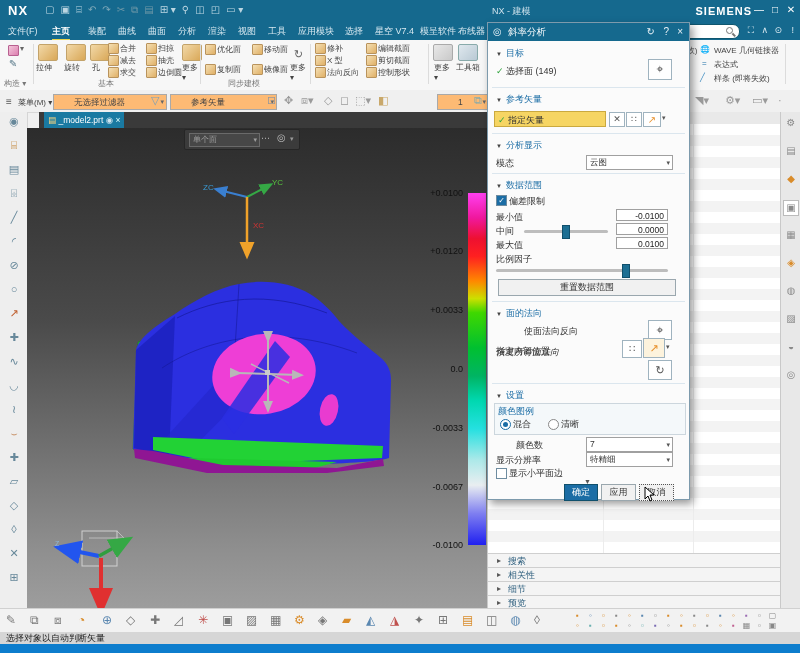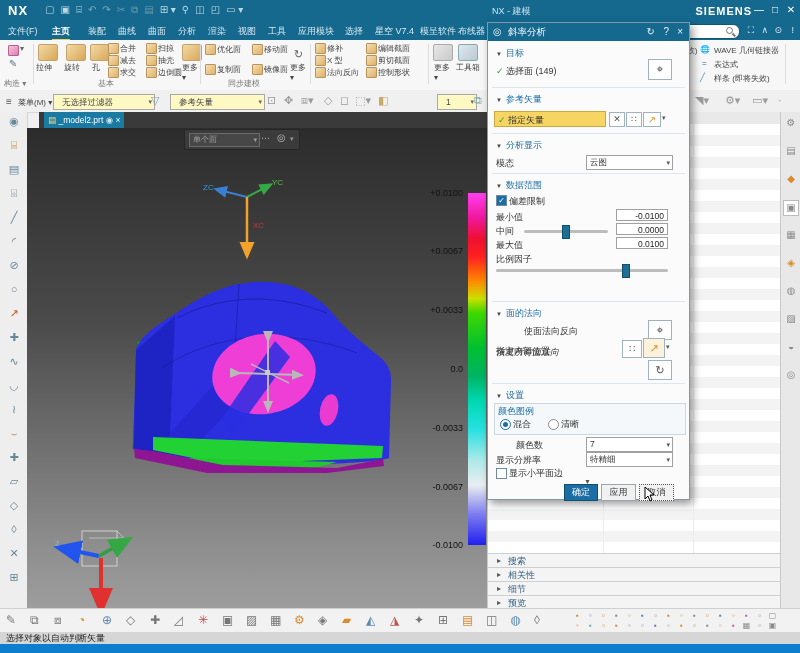--- a/index.html
+++ b/index.html
@@ -22,21 +22,21 @@
   .mri{position:absolute;top:3px;color:#d7e8f0;font-size:9px;}
   
   #ribbon{position:absolute;left:0;top:40px;width:800px;height:50px;background:#f7f7f7;border-bottom:1px solid #d5d5d5;}
   .rsep{position:absolute;top:4px;height:40px;width:1px;background:#dcdcdc;}
   .glabel{position:absolute;top:38px;font-size:8px;color:#777;white-space:nowrap;}
   .bigic{position:absolute;width:18px;height:15px;border:1px solid #c3a36a;background:linear-gradient(135deg,#f2d9a8,#d9a757);border-radius:2px;}
   .smic{position:absolute;width:9px;height:9px;border:1px solid #b9935c;background:linear-gradient(135deg,#f4dfb4,#e0b066);border-radius:1px;}
   .rlab{position:absolute;font-size:8px;color:#444;white-space:nowrap;}
   
   #toolbar2{position:absolute;left:0;top:90px;width:800px;height:22px;background:#f0f0f0;border-bottom:1px solid #d8d8d8;}
-  .combo{position:absolute;height:14px;background:#fef9c3;border:1px solid #a9a9a9;font-size:8.5px;color:#444;line-height:14px;padding-left:8px;}
+  .combo{position:absolute;height:14px;background:#fdba74;border:1px solid #a9a9a9;font-size:8.5px;color:#444;line-height:14px;padding-left:20px;}
   .combo .arr{position:absolute;right:2px;top:0;color:#666;font-size:7px;}
   .t2i{position:absolute;top:4px;font-size:11px;color:#9a9a9a;}
   
   #leftbar{position:absolute;left:0;top:112px;width:27px;height:496px;background:#eeeeee;border-right:1px solid #d5d5d5;}
   .lbi{position:absolute;left:6px;width:16px;text-align:center;font-size:11px;color:#67889a;}
   
   #tabbar{position:absolute;left:27px;top:112px;width:460px;height:16px;background:#3a3a3a;margin-left:12px;}
   #tab{position:absolute;left:5px;top:0;height:16px;background:#1a7aa2;color:#fff;font-size:8.5px;line-height:16px;padding:0 4px;}
   #viewport{position:absolute;left:27px;top:128px;width:468px;height:480px;background:linear-gradient(180deg,#2c2c2c 0%,#4a4a4a 40%,#8f8f8f 88%,#9d9d9d 100%);}
   #floatbar{position:absolute;left:157px;top:1px;width:114px;height:19px;background:#3b3b3b;border:1px solid #262626;border-radius:2px;}
@@ -315,21 +315,21 @@
         <line x1="90" y1="403" x2="97" y2="410" stroke="#d0d0d0" stroke-width="0.7"></line>
         <line x1="72" y1="428" x2="38" y2="421" stroke="#2255ee" stroke-width="4" marker-end="url(#mB2)"></line>
         <line x1="72" y1="428" x2="97" y2="414" stroke="#2f9e3f" stroke-width="3.5" marker-end="url(#mGr)"></line>
         <line x1="74" y1="430" x2="74" y2="476" stroke="#e03030" stroke-width="4" marker-end="url(#mRe)"></line>
         <text x="28" y="418" fill="#8fb8d8" font-size="7">Z</text>
       </g>
     </svg>
 
     <div id="colorbar"></div>
     <span class="cbl" style="left:384px;top:60px;">+0.0100</span>
-    <span class="cbl" style="left:384px;top:118px;">+0.0067</span>
+    <span class="cbl" style="left:384px;top:118px;">+0.0120</span>
     <span class="cbl" style="left:384px;top:177px;">+0.0033</span>
     <span class="cbl" style="left:384px;top:236px;">0.0</span>
     <span class="cbl" style="left:384px;top:295px;">-0.0033</span>
     <span class="cbl" style="left:384px;top:354px;">-0.0067</span>
     <span class="cbl" style="left:384px;top:412px;">-0.0100</span>
   </div>
 
   <div id="navigator">
     <div id="navhead"></div>
     <div id="navrows">
@@ -391,20 +391,21 @@
     <div class="track" style="left:36px;top:207px;width:84px;">
         <div class="thumb" style="left:38px;"></div>
       </div>
     <div class="dfield" style="top:200px;"><span>0.0000</span></div>
     <span class="dtext" style="left:8px;top:216px;">最大值</span>
     <div class="dfield" style="top:214px;"><span>0.0100</span></div>
     <span class="dtext" style="left:8px;top:230px;">比例因子</span>
     <div class="track" style="left:8px;top:246px;width:172px;">
         <div class="thumb" style="left:126px;"></div>
       </div>
+    <div class="dbtn" style="left:10px;top:256px;width:176px;">重置数据范围</div>
     <div class="sep" style="top:278px;"></div>
 
     <span class="sech" style="top:284px;"><span class="tri">▼</span><span>面的法向</span></span>
     <span class="dtext" style="left:8px;top:302px;margin-left:28px;">使面法向反向</span>
     <div class="sqbtn" style="left:160px;top:297px;width:22px;height:18px;font-size:12px;line-height:18px;">⌖</div>
     <span class="dtext" style="left:8px;top:322px;">指定内部位置</span>
     <div class="sqbtn" style="left:134px;top:317px;width:18px;height:16px;font-size:10px;line-height:16px;">∷</div>
     <div class="sqbtn" style="left:155px;top:315px;width:20px;height:18px;font-size:11px;line-height:18px;color:#e8912d;background:#fdf3dd;">↗</div>
     <span class="dtext" style="left:178px;top:320px;font-size:7px;color:#555;">▾</span>
     <span class="dtext" style="left:8px;top:323px;font-style:italic;">恢复所有面法向</span>

